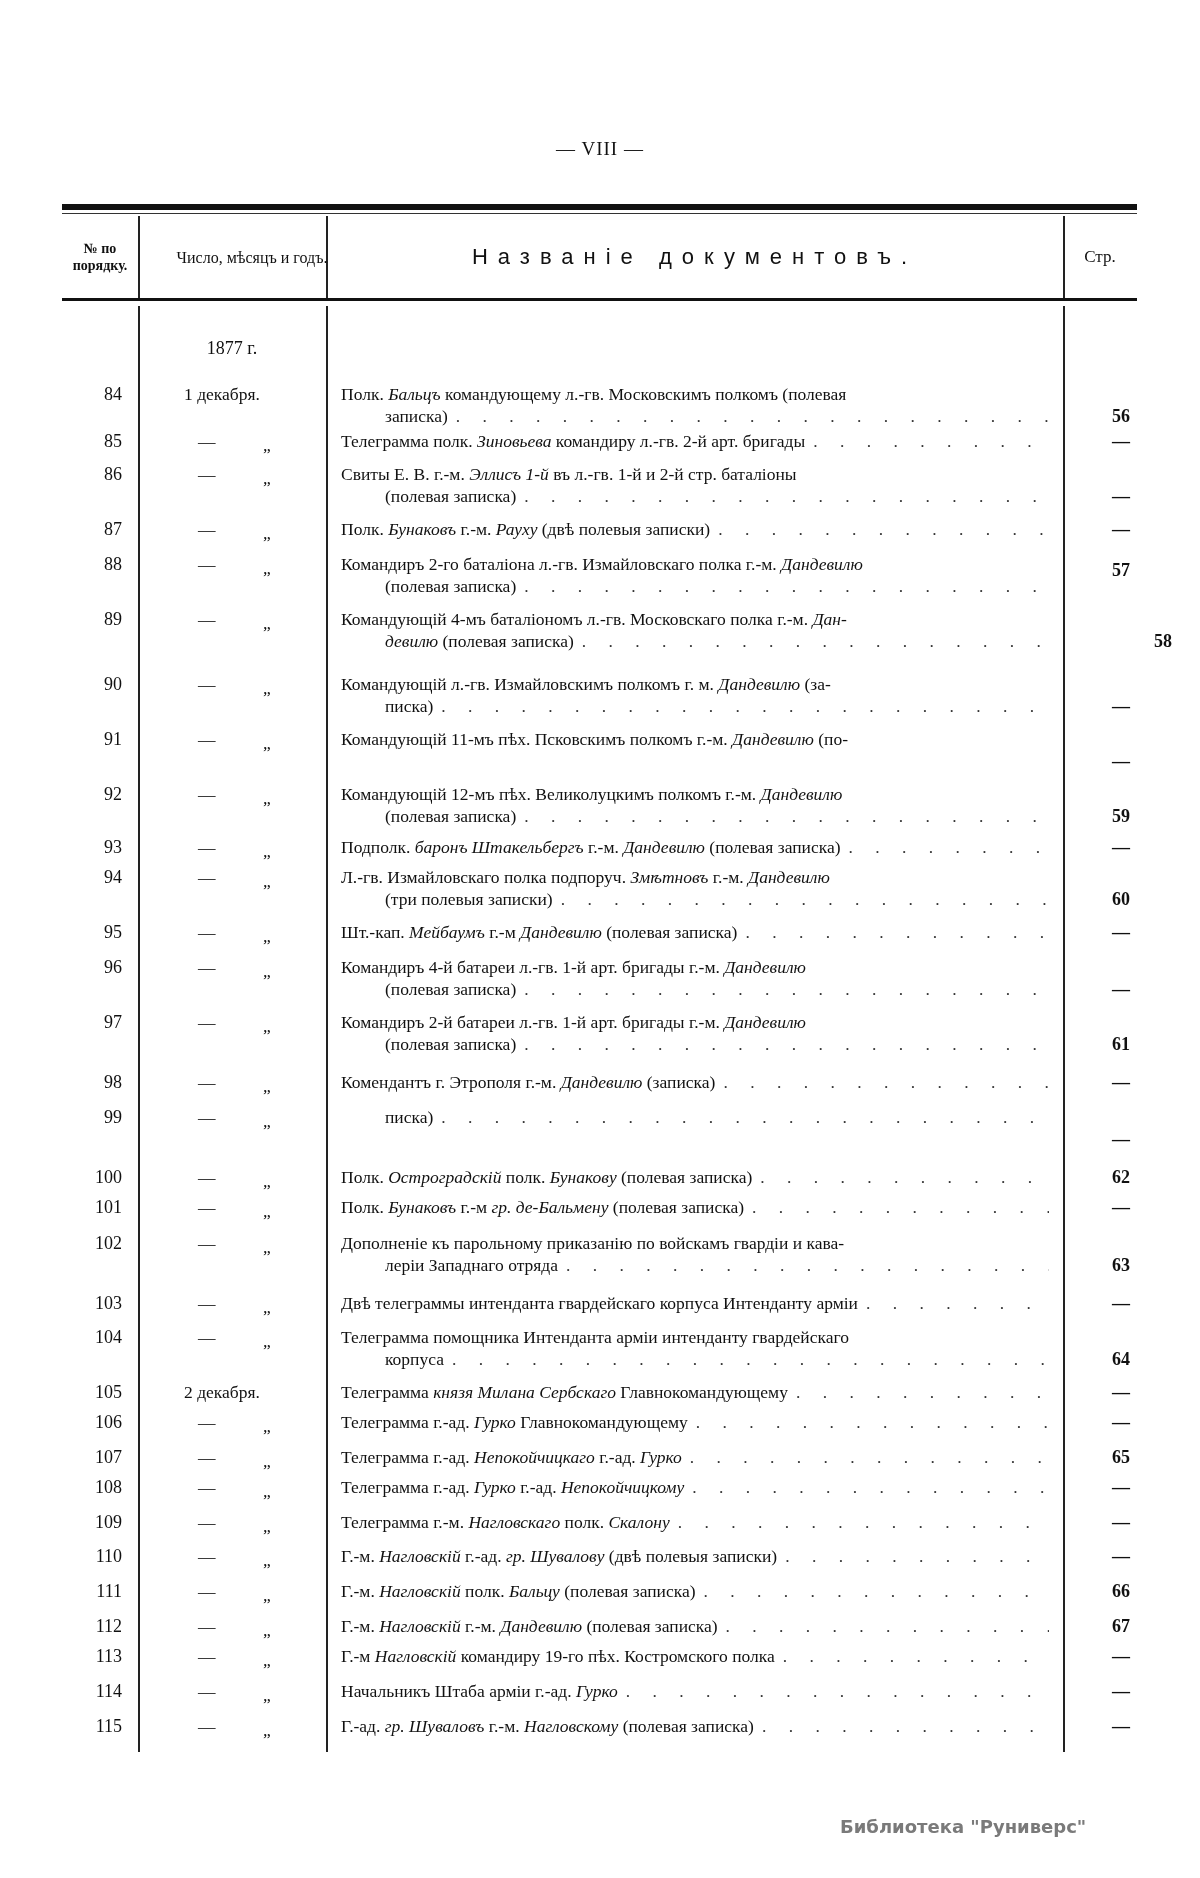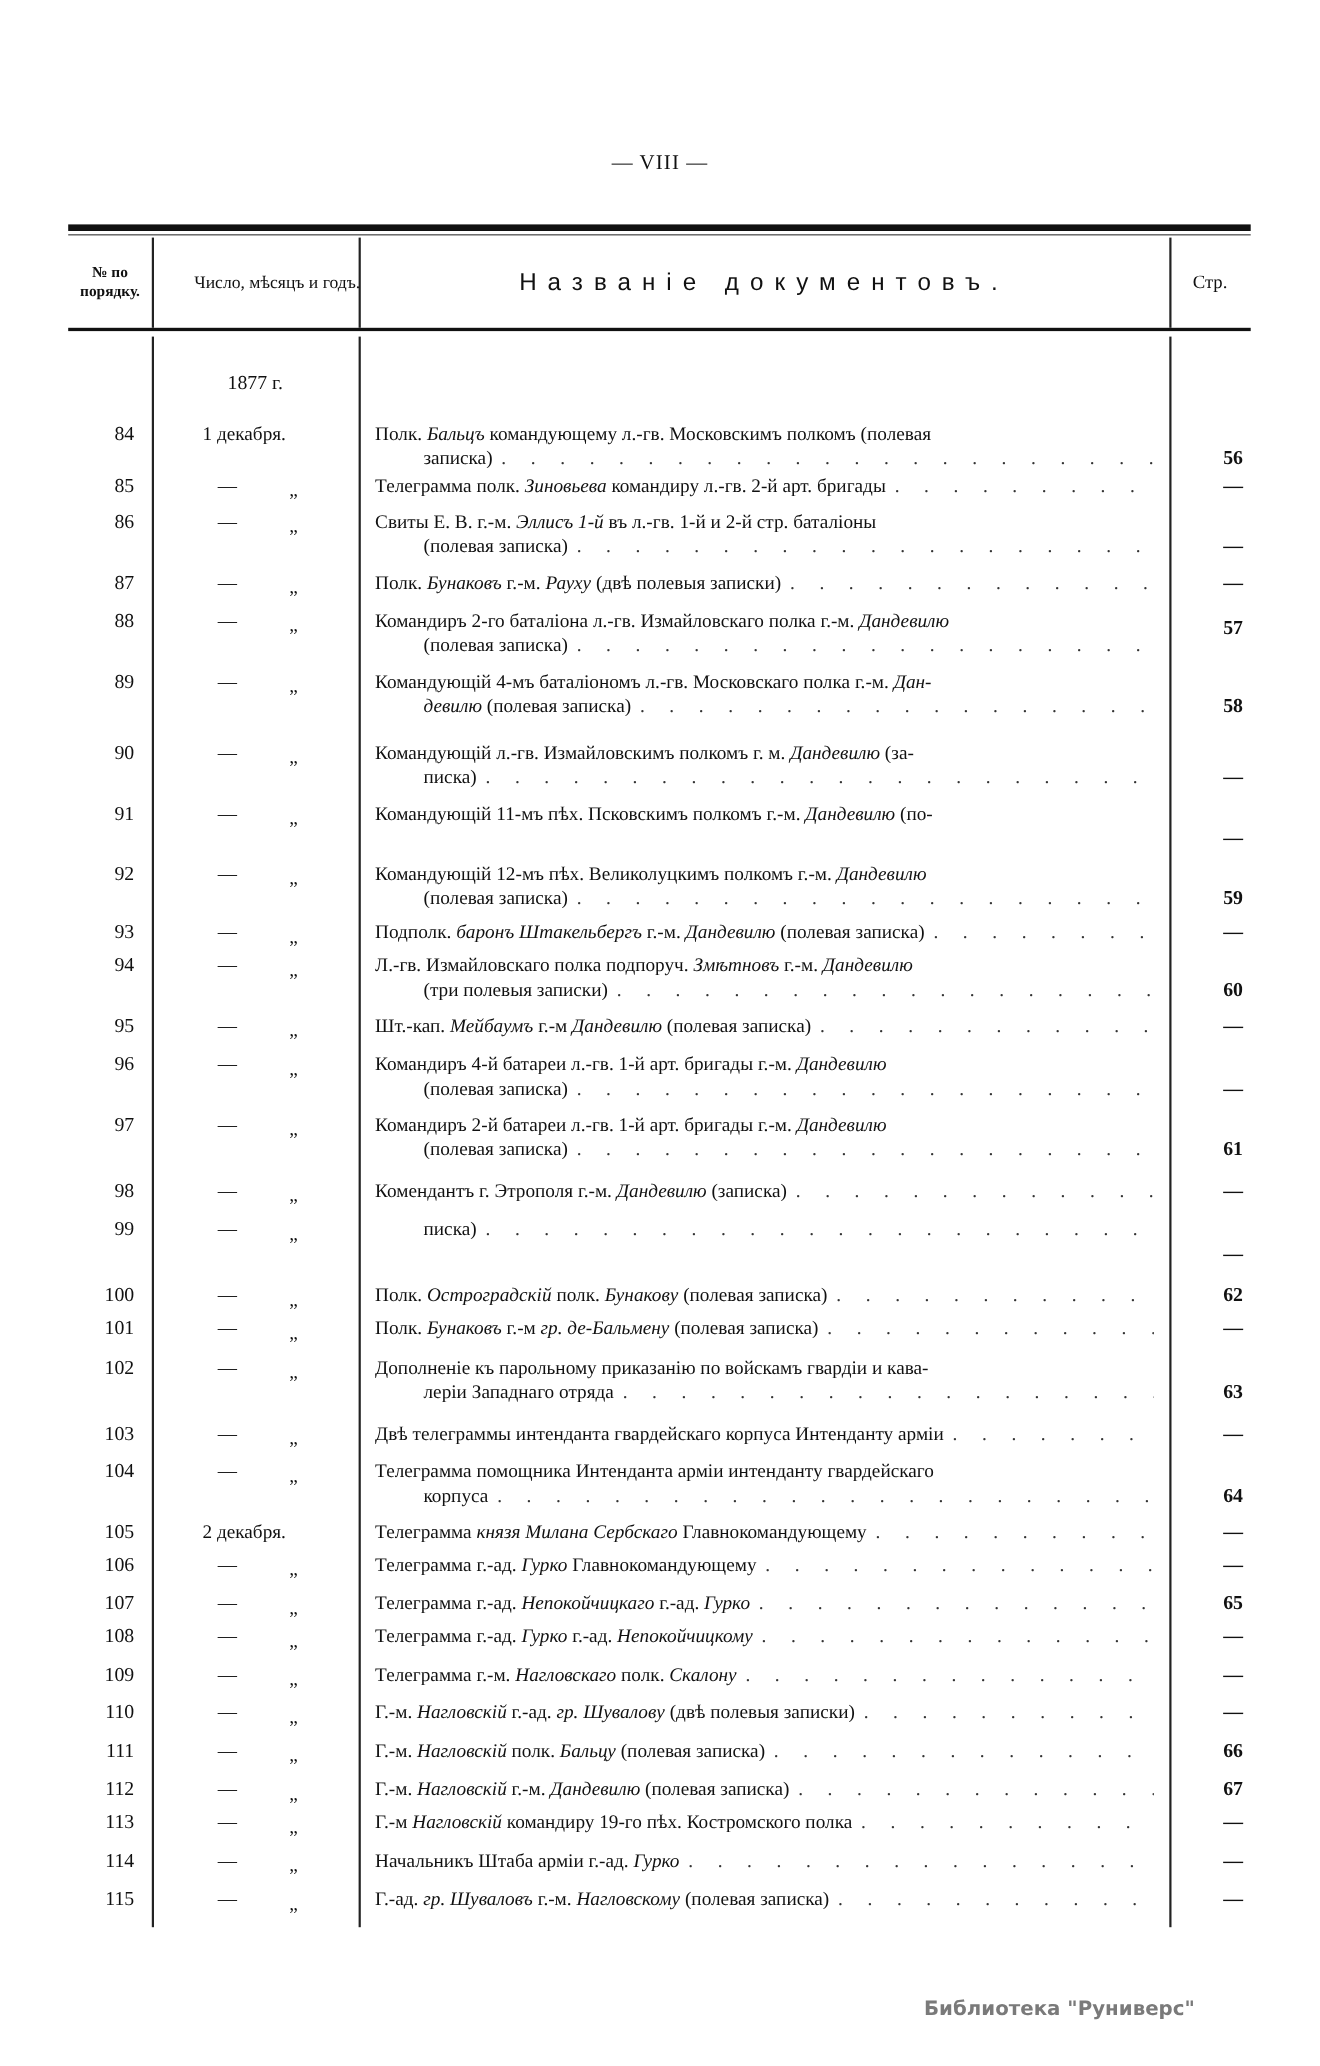--- a/index.html
+++ b/index.html
@@ -145,21 +145,21 @@
       </div>
       <div class="desc">
         <div class="l1">
           <span class="t">Командующій 4-мъ баталіономъ л.-гв. Московскаго полка г.-м. <i>Дан-</i></span>
         </div>
         <div class="l2">
           <span class="t"><i>девилю</i> (полевая записка)</span>
           <span class="dots"></span>
         </div>
       </div>
-      <div class="pg" style="top: 22px;">58</div>
+      <div class="pg" style="top: 22px; margin-left: 42px;">58</div>
     </div>
     <div class="row" style="top: 673px;">
       <div class="no">90</div>
       <div class="date">
         <span class="dash">—</span>
         <span class="ditto">„</span>
       </div>
       <div class="desc">
         <div class="l1">
           <span class="t">Командующій л.-гв. Измайловскимъ полкомъ г. м. <i>Дандевилю</i> (за-</span>

